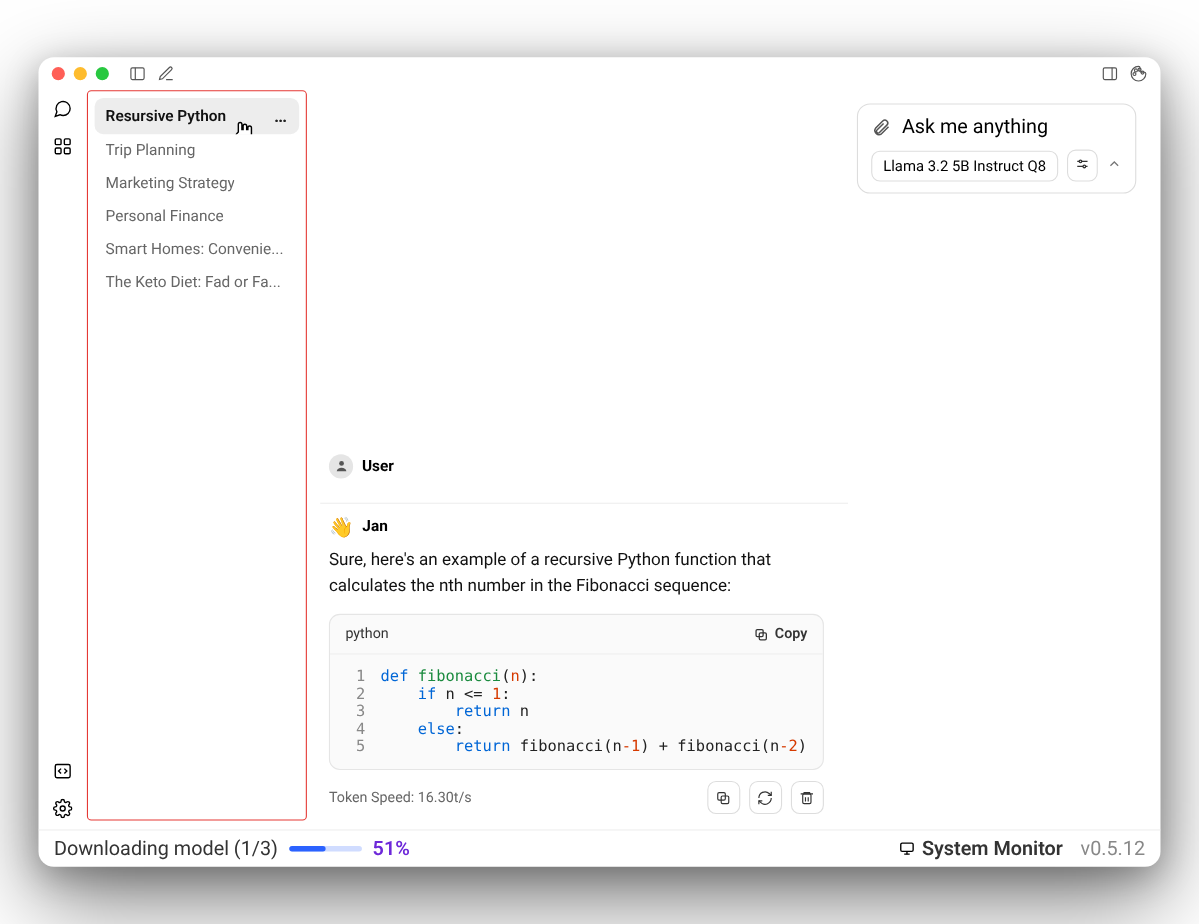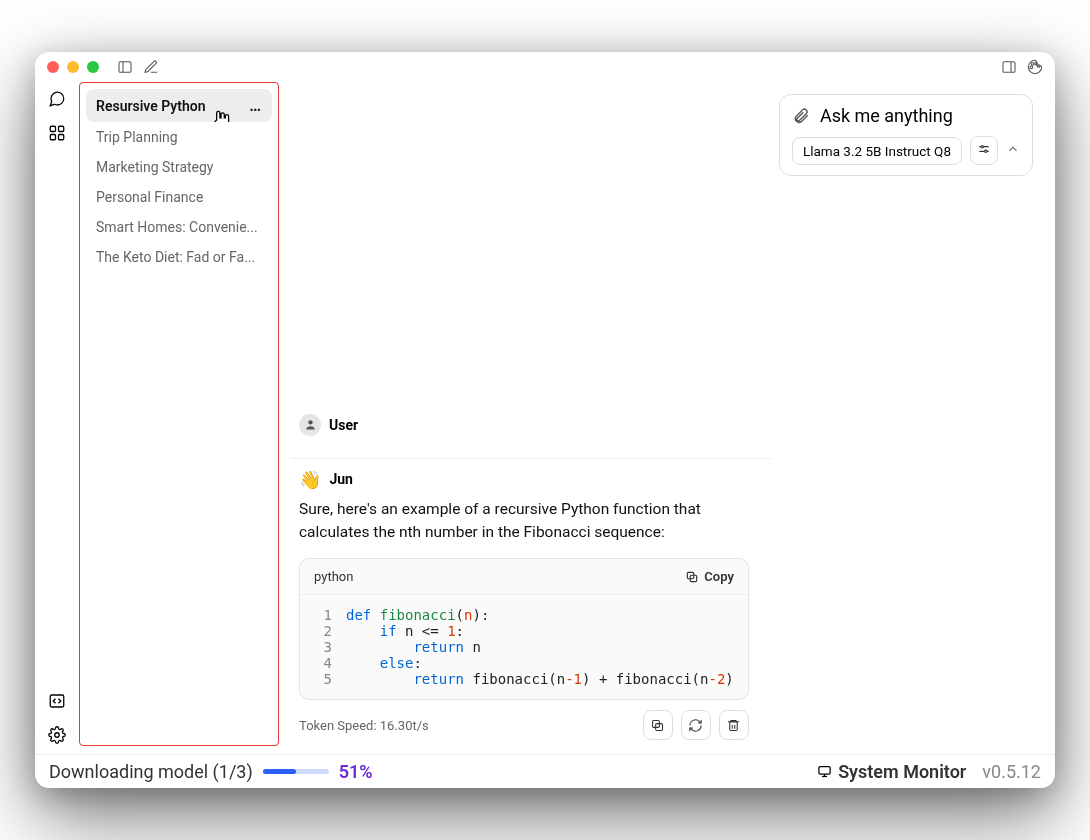--- a/index.html
+++ b/index.html
@@ -218,21 +218,21 @@
                   <path d="M4 21c0-4 4-6 8-6s8 2 8 6"></path>
                 </svg>
             </div>
             <div class="sender">User</div>
           </div>
         </div>
 
         <div class="msg" style="border-bottom:none">
           <div class="msg-head">
             <div class="avatar-jan">👋</div>
-            <div class="sender">Jun</div>
+            <div class="sender">Jan</div>
           </div>
           <div class="msg-text">Sure, here's an example of a recursive Python function that calculates the nth number in the Fibonacci sequence:</div>
 
           <div class="code-block">
             <div class="code-head">
               <span>python</span>
               <span class="copy-btn">
                 <svg width="14" height="14" viewBox="0 0 24 24" fill="none" stroke="#333" stroke-width="2">
                     <rect x="9" y="9" width="11" height="11" rx="2"></rect>
                     <rect x="4" y="4" width="11" height="11" rx="2"></rect>

